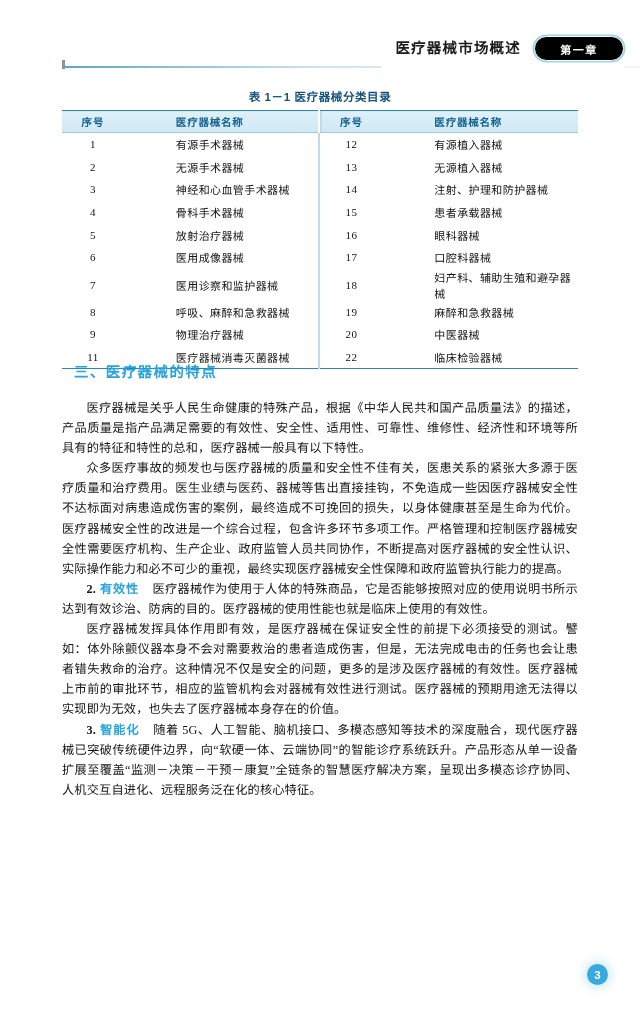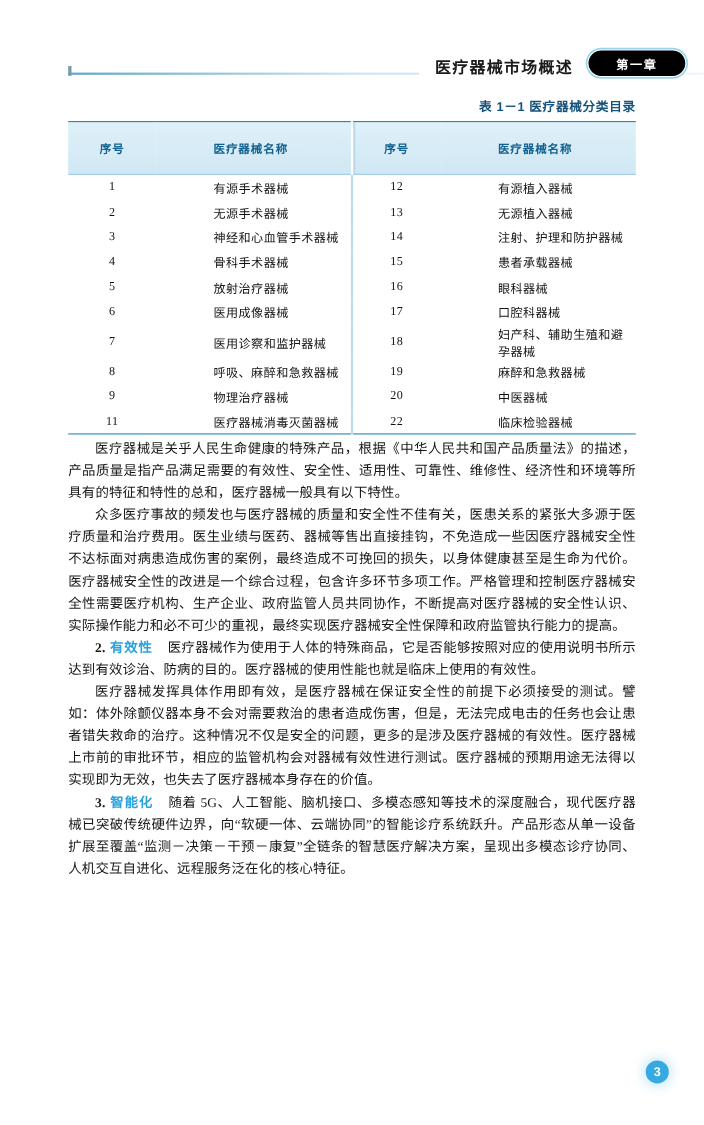--- a/index.html
+++ b/index.html
@@ -47,21 +47,21 @@
     top: 24px;
     width: 3px;
     height: 9px;
     background: #7a9aa8;
   }
   .header-inner {
     position: absolute;
     right: 16px;
     top: 0px;
     display: flex;
-    align-items: flex-end;
+    align-items: flex-start;
     gap: 13px;
     background: #ffffff;
     padding-left: 14px;
     height: 34px;
   }
   .header-title {
     font-family: "Liberation Sans", sans-serif;
     font-weight: bold;
     font-size: 14.5px;
     letter-spacing: 1.2px;
@@ -88,42 +88,42 @@
   }
 
   
   .table-wrap {
     position: absolute;
     left: 62px;
     top: 88px;
     width: 516px;
   }
   .table-caption {
-    text-align: right;
+    text-align: center;
     font-family: "Liberation Sans", sans-serif;
     font-weight: bold;
     font-size: 11.5px;
     color: #16527a;
     letter-spacing: 0.6px;
     margin-bottom: 6px;
   }
   table.classification {
     width: 100%;
     border-collapse: collapse;
     font-size: 10.5px;
   }
   table.classification thead th {
     background: linear-gradient(to bottom, #dff0f8, #cfe8f4);
     color: #13628f;
     font-family: "Liberation Sans", sans-serif;
     font-weight: bold;
     font-size: 10.5px;
     letter-spacing: 0.8px;
     height: 21px;
-    padding: 13px;
+    padding: 0;
     border-top: 1.6px solid #2a86b5;
     border-bottom: 1px solid #9fcde4;
   }
   table.classification thead th.divider-col {
     border-left: 2px solid #ffffff;
     box-shadow: inset 2px 0 0 #bcdcec;
   }
   table.classification tbody td {
     height: 22.6px;
     padding: 0;
@@ -296,20 +296,21 @@
           <tr>
             <td class="col-no">11</td>
             <td class="col-name">医疗器械消毒灭菌器械</td>
             <td class="col-no divider-col" style="border-left: 2px solid rgb(188, 220, 236);">22</td>
             <td class="col-name">临床检验器械</td>
           </tr>
         </tbody>
     </table>
   </div>
 
+  <div class="section-heading">三、医疗器械的特点</div>
 
   <div class="body-block" id="body-block">
       <p class="para">医疗器械是关乎人民生命健康的特殊产品，根据《中华人民共和国产品质量法》的描述，产品质量是指产品满足需要的有效性、安全性、适用性、可靠性、维修性、经济性和环境等所具有的特征和特性的总和，医疗器械一般具有以下特性。</p>
       <p class="para flush">众多医疗事故的频发也与医疗器械的质量和安全性不佳有关，医患关系的紧张大多源于医疗质量和治疗费用。医生业绩与医药、器械等售出直接挂钩，不免造成一些因医疗器械安全性不达标面对病患造成伤害的案例，最终造成不可挽回的损失，以身体健康甚至是生命为代价。医疗器械安全性的改进是一个综合过程，包含许多环节多项工作。严格管理和控制医疗器械安全性需要医疗机构、生产企业、政府监管人员共同协作，不断提高对医疗器械的安全性认识、实际操作能力和必不可少的重视，最终实现医疗器械安全性保障和政府监管执行能力的提高。</p>
       <p class="para"><span class="lead-num">2.</span><span class="lead"> 有效性</span><span class="lead-gap"></span><span>医疗器械作为使用于人体的特殊商品，它是否能够按照对应的使用说明书所示达到有效诊治、防病的目的。医疗器械的使用性能也就是临床上使用的有效性。</span></p>
       <p class="para flush">医疗器械发挥具体作用即有效，是医疗器械在保证安全性的前提下必须接受的测试。譬如：体外除颤仪器本身不会对需要救治的患者造成伤害，但是，无法完成电击的任务也会让患者错失救命的治疗。这种情况不仅是安全的问题，更多的是涉及医疗器械的有效性。医疗器械上市前的审批环节，相应的监管机构会对器械有效性进行测试。医疗器械的预期用途无法得以实现即为无效，也失去了医疗器械本身存在的价值。</p>
       <p class="para"><span class="lead-num">3.</span><span class="lead"> 智能化</span><span class="lead-gap"></span><span>随着 5G、人工智能、脑机接口、多模态感知等技术的深度融合，现代医疗器械已突破传统硬件边界，向“软硬一体、云端协同”的智能诊疗系统跃升。产品形态从单一设备扩展至覆盖“监测－决策－干预－康复”全链条的智慧医疗解决方案，呈现出多模态诊疗协同、人机交互自进化、远程服务泛在化的核心特征。</span></p>
     </div>
 
   <div class="folio">3</div>

